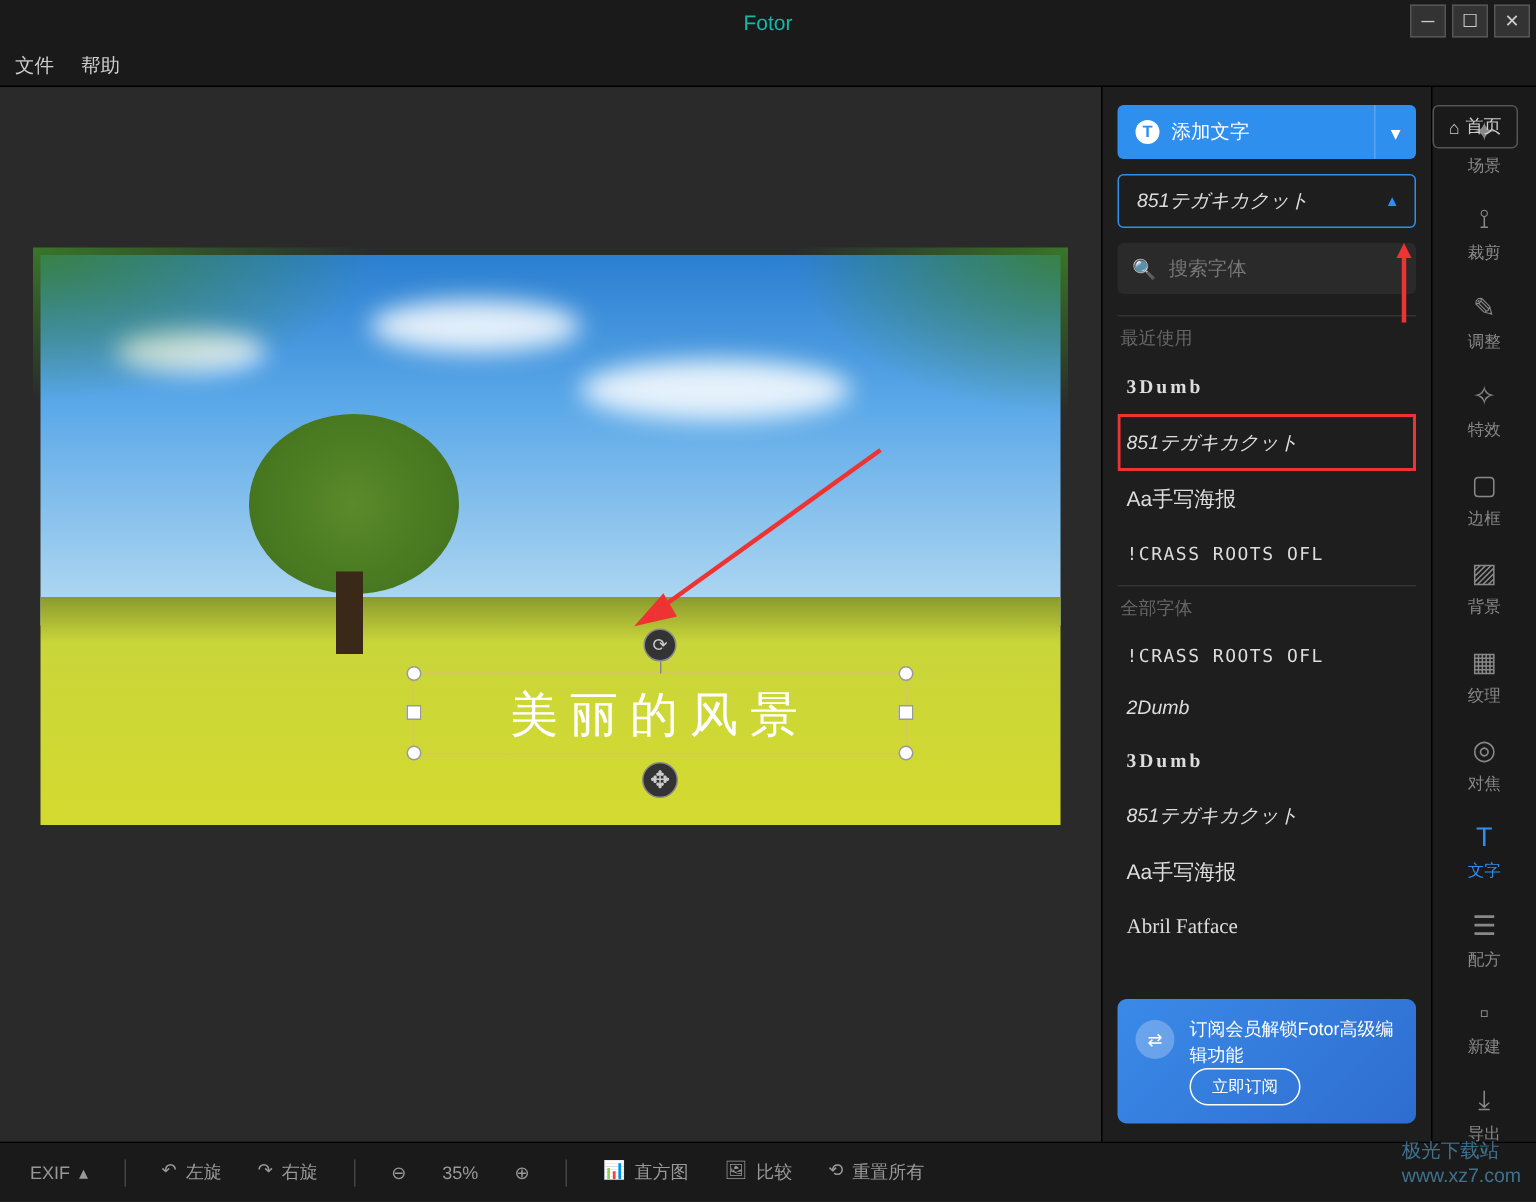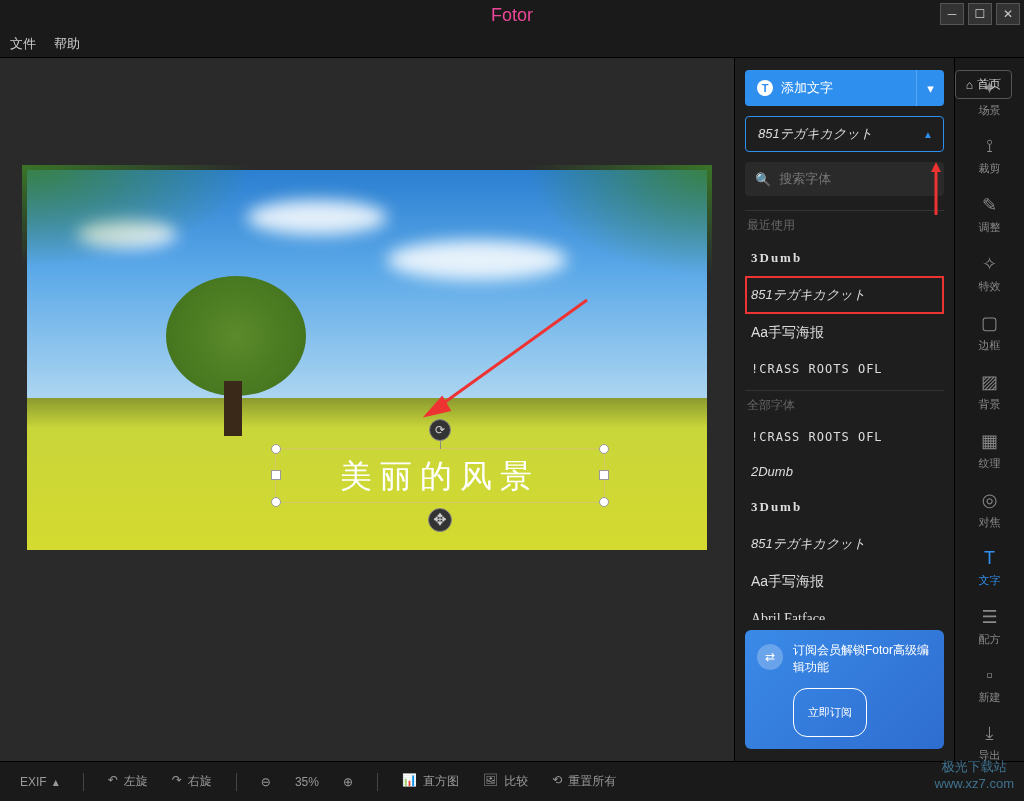--- a/index.html
+++ b/index.html
@@ -1,19 +1,19 @@
 <!DOCTYPE html>
 <html><head>
 <meta charset="utf-8">
 <style>
 * { margin: 0; padding: 0; box-sizing: border-box; font-family: "Microsoft YaHei", sans-serif; }
 body { background: #2a2a2a; color: #ccc; width: 1024px; height: 801px; overflow: hidden; position: relative; }
 
 .titlebar { height: 30px; background: #1a1a1a; display: flex; align-items: center; justify-content: center; position: relative; }
-.titlebar-title { color: #ec4899; font-size: 18px; text-align: right; }
+.titlebar-title { color: #14b8a6; font-size: 14px; text-align: right; }
 .window-controls { position: absolute; right: 4px; top: 3px; display: flex; gap: 4px; }
 .window-btn { width: 24px; height: 22px; background: #333; border: 1px solid #555; display: flex; align-items: center; justify-content: center; color: #ccc; cursor: pointer; font-size: 12px; }
 
 .menubar { height: 28px; background: #1a1a1a; display: flex; align-items: center; padding: 0 10px; gap: 18px; border-bottom: 1px solid #000; }
 .menu-item { color: #ccc; font-size: 13px; cursor: pointer; }
 
 .main-area { display: flex; height: calc(100% - 58px - 40px); }
 
 .canvas-area { flex: 1; background: #2a2a2a; position: relative; display: flex; align-items: center; justify-content: center; }
 .canvas-image { width: 680px; height: 380px; position: relative; margin-top: -100px; }
@@ -45,21 +45,21 @@
 .font-list { flex: 1; overflow: hidden; }
 .section-label { color: #666; font-size: 12px; padding: 6px 2px; border-top: 1px solid #333; margin-top: 4px; }
 .font-item { color: #ddd; font-size: 14px; padding: 10px 6px; cursor: pointer; }
 .font-item.highlighted { border: 2px solid #e33; padding: 8px 4px; }
 .font-item.f3dumb { font-family: serif; font-weight: bold; letter-spacing: 2px; font-size: 13px; }
 .font-item.f851 { font-style: italic; font-size: 13px; }
 .font-item.fcrass { font-family: monospace; letter-spacing: 1px; font-size: 12px; text-transform: uppercase; }
 .font-item.fabril { font-family: serif; font-weight: normal; }
 .promo-box { background: linear-gradient(135deg, #3a8ae8, #2e6dd0); border-radius: 6px; padding: 12px; color: #fff; font-size: 12px; display: flex; gap: 10px; align-items: flex-start; margin-top: auto; }
 .promo-icon { width: 26px; height: 26px; background: rgba(255,255,255,0.25); border-radius: 50%; display: flex; align-items: center; justify-content: center; flex-shrink: 0; margin-top: 2px; }
-.promo-btn { border: 1px solid #fff; border-radius: 14px; padding: 16px 14px; font-size: 11px; margin-top: 12px; display: inline-block; cursor: pointer; }
+.promo-btn { border: 1px solid #fff; border-radius: 14px; padding: 4px 14px; font-size: 11px; margin-top: 0; display: inline-block; cursor: pointer; }
 
 .right-toolbar { width: 70px; background: #1a1a1a; border-left: 1px solid #000; display: flex; flex-direction: column; align-items: center; padding-top: 10px; }
 .pro-btn { background: linear-gradient(90deg, #f5a623, #f07e2a); color: #fff; font-weight: bold; font-size: 12px; padding: 6px 14px; border-radius: 16px; cursor: pointer; white-space: nowrap; position: absolute; right: 85px; top: 70px; display: flex; align-items: center; gap: 4px; }
 .home-btn { border: 1px solid #555; color: #ccc; font-size: 12px; padding: 5px 10px; border-radius: 4px; cursor: pointer; display: flex; align-items: center; gap: 4px; position: absolute; right: 12px; top: 70px; }
 .tool-item { width: 100%; display: flex; flex-direction: column; align-items: center; gap: 4px; padding: 9px 0; cursor: pointer; color: #888; font-size: 11px; }
 .tool-item.active { color: #2f8fef; }
 .tool-icon { font-size: 18px; }
 
 .bottom-bar { height: 40px; background: #1a1a1a; border-top: 1px solid #000; display: flex; align-items: center; padding: 0 20px; gap: 24px; color: #999; font-size: 12px; }
 .bb-item { display: flex; align-items: flex-start; gap: 6px; cursor: pointer; }
@@ -256,14 +256,14 @@
   <div class="bb-item">
       <span>🖼</span>
       <span>比较</span>
     </div>
   <div class="bb-item">
       <span>⟲</span>
       <span>重置所有</span>
     </div>
 </div>
 
-<div class="watermark" style="white-space:pre-line;text-align:center">极光下载站
+<div class="watermark" style="white-space:pre-line;text-align:left">极光下载站
 www.xz7.com</div>
 
 </body></html>

